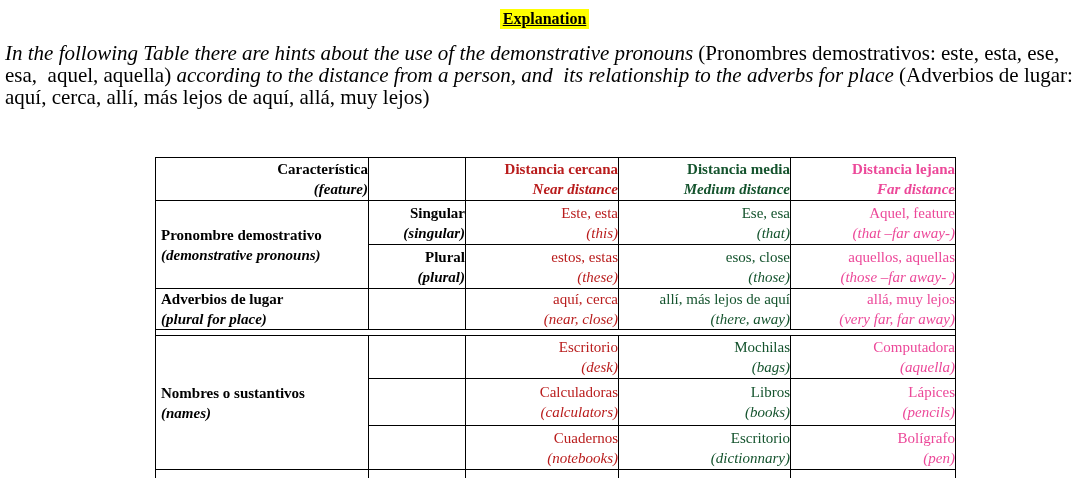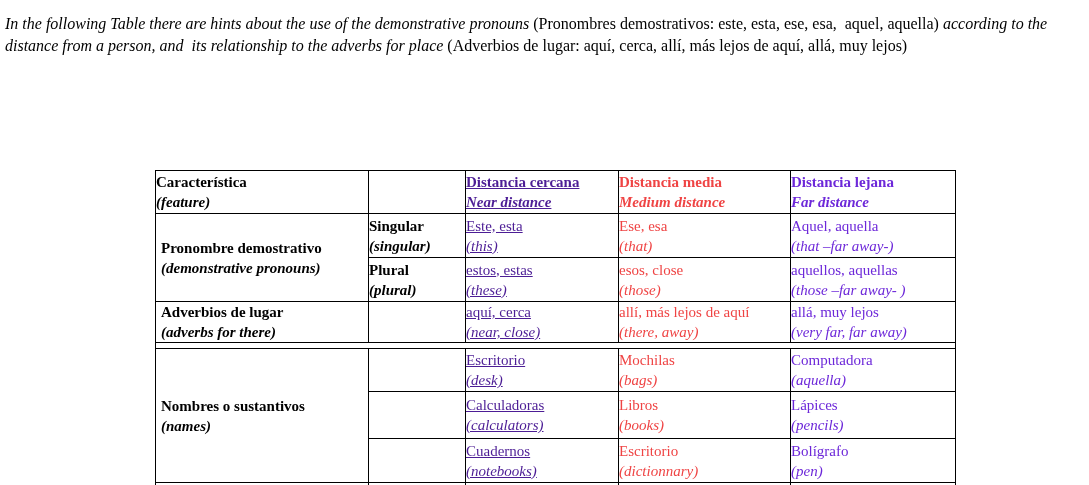--- a/index.html
+++ b/index.html
@@ -19,56 +19,59 @@
     background: #ffff00;
     font-weight: bold;
     font-size: 16px;
     text-decoration: underline;
     padding: 1px 3px;
   }
 
   
   .intro {
     margin: 13px 4px 0 5px;
-    font-size: 16px;
+    font-size: 21px;
     line-height: 22px;
     white-space: pre-wrap;
   }
   .it { font-style: italic; }
 
   
   .doc-table {
     position: absolute;
     left: 155px; top: 157px;
     border-collapse: collapse;
     table-layout: fixed;
     font-size: 15px;
     line-height: 20px;
   }
   .doc-table td {
     border: 1px solid #000;
     padding: 0;
-    text-align: left;
+    text-align: right;
     vertical-align: middle;
     overflow: hidden;
   }
   .doc-table td.leftcell { text-align: left; padding-left: 5px; }
   .b { font-weight: bold; }
   .l2 { font-style: italic; }
-  .green { color: #4c1d95; text-decoration: underline; }
-  .navy  { color: #ef4444; }
-  .red   { color: #6d28d9; }
+  .green { color: #b91c1c; }
+  .navy  { color: #14532d; }
+  .red   { color: #ec4899; }
   td.spacer { height: 5px; border-left: 1px solid #000; border-right: 1px solid #000; }
   tr.stub td { height: 8px; border-bottom: none; }
 </style>
 </head>
 <body>
 
 <div class="page">
 
+  <div class="title-row">
+    <span class="title-hl">Explanation</span>
+  </div>
 
   <p class="intro"><span class="it">In the following Table there are hints about the use of the demonstrative pronouns </span><span>(Pronombres demostrativos: este, esta, ese, esa,  aquel, aquella) </span><span class="it">according to the distance from a person, and  its relationship to the adverbs for place </span><span>(Adverbios de lugar: aquí, cerca, allí, más lejos de aquí, allá, muy lejos)</span></p>
 
   <table class="doc-table">
     <colgroup>
       <col style="width:213px">
         <col style="width:97px">
         <col style="width:153px">
         <col style="width:172px">
         <col style="width:165px">
@@ -106,21 +109,21 @@
       </td>
       <td class="green">
         <div>Este, esta</div>
         <div class="l2">(this)</div>
       </td>
       <td class="navy">
         <div>Ese, esa</div>
         <div class="l2">(that)</div>
       </td>
       <td class="red">
-        <div>Aquel, aquella</div>
+        <div>Aquel, feature</div>
         <div class="l2">(that –far away-)</div>
       </td>
     </tr>
 
     <tr style="height:44px">
       <td>
         <div class="b">Plural</div>
         <div class="b l2">(plural)</div>
       </td>
       <td class="green">
@@ -133,21 +136,21 @@
       </td>
       <td class="red">
         <div>aquellos, aquellas</div>
         <div class="l2">(those –far away- )</div>
       </td>
     </tr>
 
     <tr style="height:40px">
       <td class="leftcell">
         <div class="b">Adverbios de lugar</div>
-        <div class="b l2">(adverbs for there)</div>
+        <div class="b l2">(plural for place)</div>
       </td>
       <td></td>
       <td class="green">
         <div>aquí, cerca</div>
         <div class="l2">(near, close)</div>
       </td>
       <td class="navy">
         <div>allí, más lejos de aquí</div>
         <div class="l2">(there, away)</div>
       </td>

